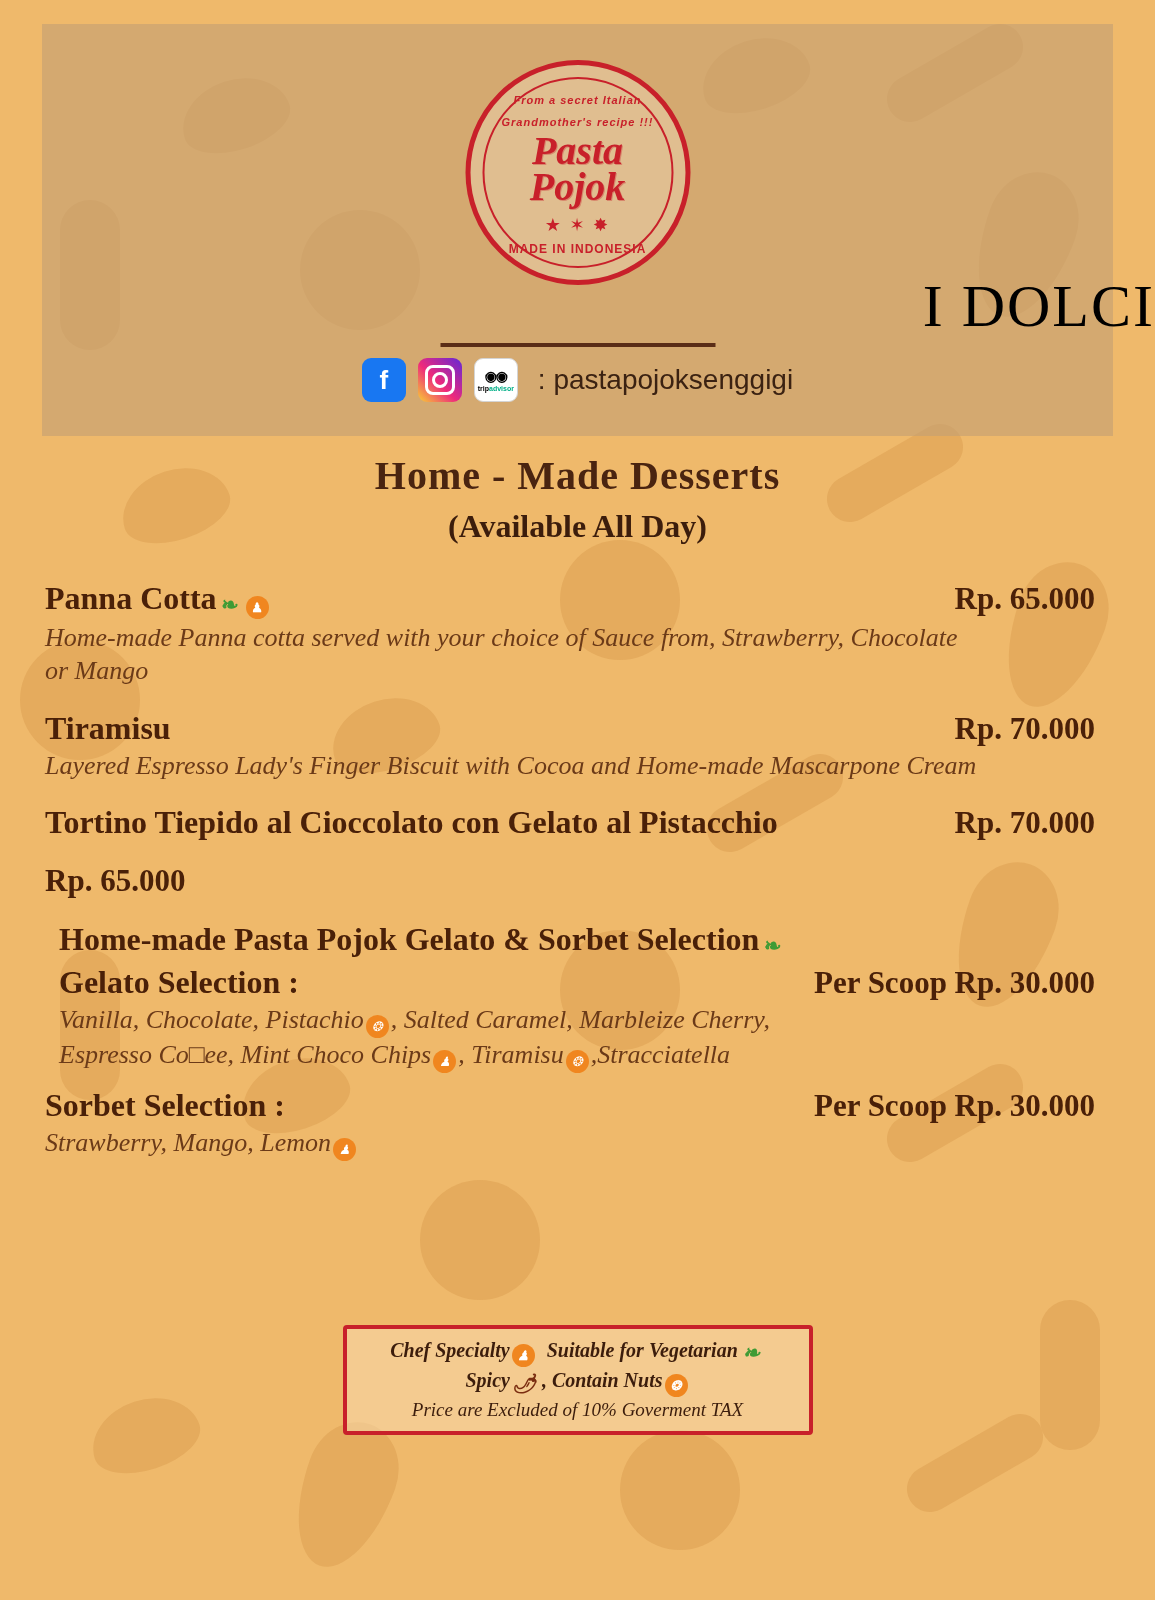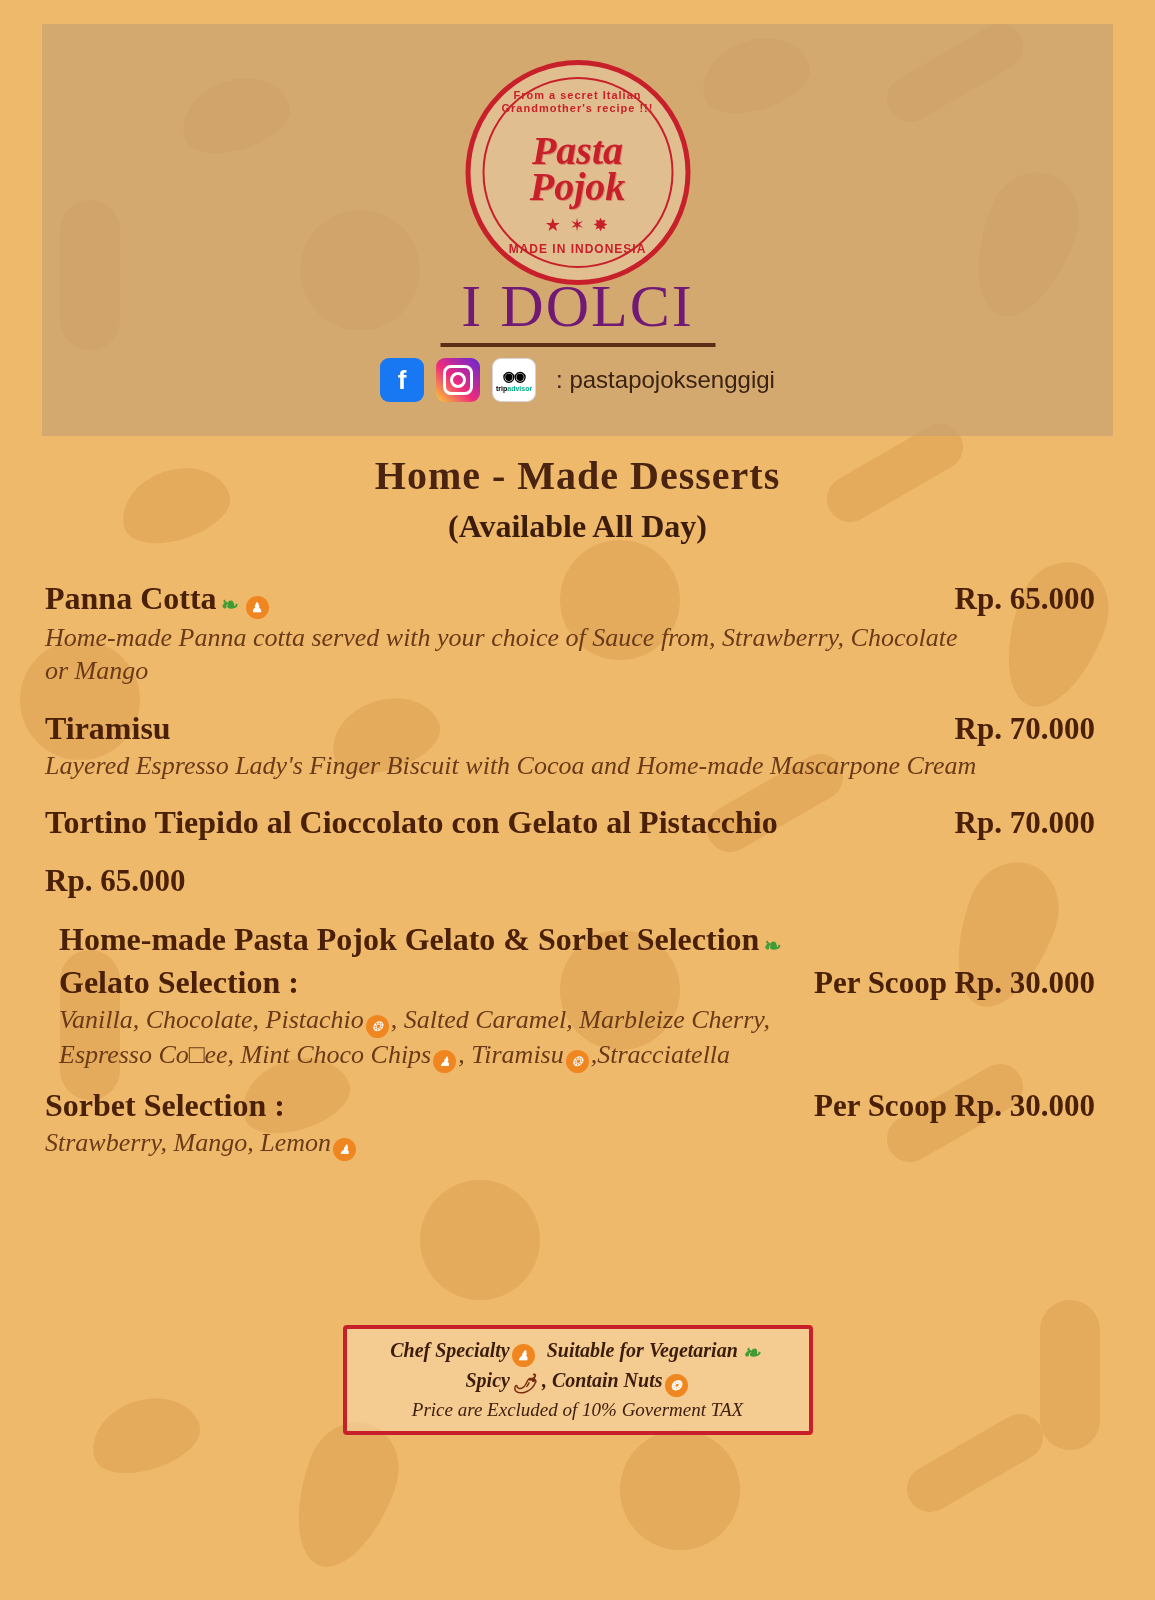--- a/index.html
+++ b/index.html
@@ -101,21 +101,22 @@
     text-align: center;
     color: #c8202a;
     font-family: "Liberation Sans", sans-serif;
     font-weight: bold;
     letter-spacing: 1px;
   }
   .stamp-arc-top {
     top: 24px;
     font-size: 11px;
     padding: 0 26px;
-    line-height: 13px;
+    line-height: 22px;
+    font-style: italic;
   }
   .stamp-arc-bot {
     bottom: 24px;
     font-size: 12px;
   }
   .stamp-name {
     position: absolute;
     top: 50%;
     left: 0; right: 0;
     transform: translateY(-55%);
@@ -136,23 +137,23 @@
     color: #c8202a;
     font-size: 18px;
     letter-spacing: 2px;
   }
 
   
   .menu-title {
     position: absolute;
     top: 272px;
     left: 0; right: 0;
-    text-align: center;
+    text-align: right;
     font-size: 60px;
-    color: #701a75;
+    color: #000000;
     font-family: "Liberation Serif", serif;
     letter-spacing: 2px;
   }
   .title-rule {
     position: absolute;
     top: 343px;
     left: 50%;
     transform: translateX(-50%);
     width: 275px;
     height: 4px;
@@ -209,21 +210,21 @@
   }
   .ico-ta .ta-eyes { font-size: 14px; letter-spacing: -1px; }
   .ico-ta .ta-text {
     font-size: 7px;
     margin-top: 2px;
     white-space: nowrap;
   }
   .ico-ta .ta-text b { color: #00af87; }
   .social-handle {
     font-family: "Liberation Sans", sans-serif;
-    font-size: 24px;
+    font-size: 28px;
     color: #3b2212;
     margin-left: 8px;
   }
 
   
   .sub-script {
     position: absolute;
     top: 452px;
     left: 0; right: 0;
     text-align: center;

